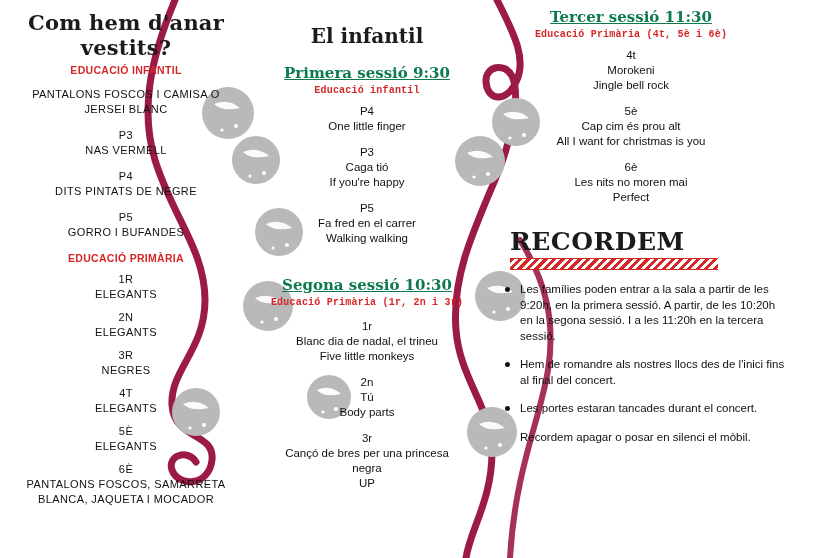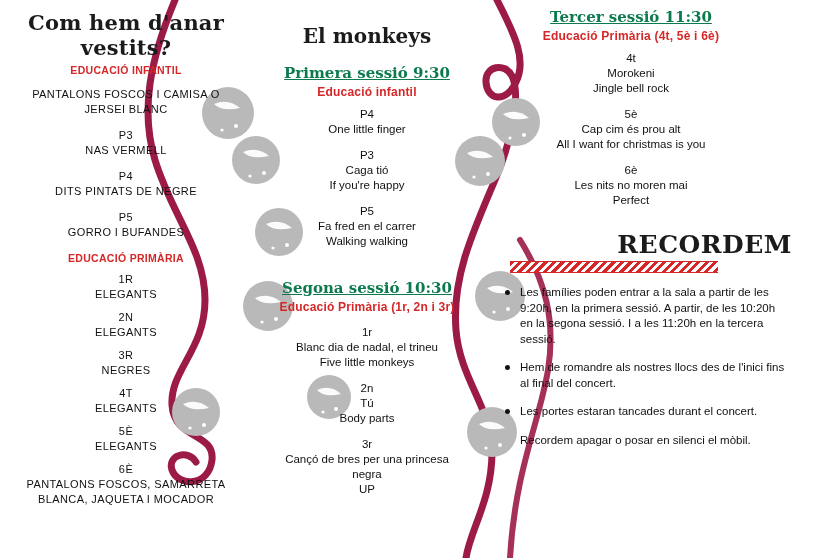--- a/index.html
+++ b/index.html
@@ -65,23 +65,24 @@
     color: #d62728;
     font-weight: bold;
     font-size: 10.5px;
     letter-spacing: 0.3px;
     margin-top: 4px;
     font-family: "Liberation Sans", sans-serif;
   }
   .sub-red-sm {
     color: #d62728;
     font-weight: bold;
-    font-size: 12px;
+    font-size: 10px;
     letter-spacing: 0.2px;
     margin-top: 3px;
+    font-family: Liberation Mono, monospace;
   }
   .body-line {
     font-family: "Liberation Sans", sans-serif;
     color: #111111;
     font-size: 11.5px;
     line-height: 15px;
   }
   .body-line.caps {
     letter-spacing: 0.4px;
     font-size: 11px;
@@ -235,21 +236,21 @@
       <div class="body-line caps">ELEGANTS</div>
     </div>
     <div class="grp-sm">
       <div class="body-line caps">6È</div>
       <div class="body-line caps">PANTALONS FOSCOS, SAMARRETA</div>
       <div class="body-line caps">BLANCA, JAQUETA I MOCADOR</div>
     </div>
   </div>
 
   <div class="col col-mid">
-    <div class="title-mid" style="margin-top:14px">El monkeys</div>
+    <div class="title-mid" style="margin-top:14px">El infantil</div>
 
     <div class="session-green" style="margin-top:16px">Primera sessió 9:30</div>
     <div class="sub-red-sm">Educació infantil</div>
 
     <div class="grp-sm">
       <div class="body-line">P4</div>
       <div class="body-line">One little finger</div>
     </div>
     <div class="grp">
       <div class="body-line">P3</div>
@@ -298,21 +299,21 @@
         <div class="body-line">Cap cim és prou  alt</div>
         <div class="body-line">All I want for christmas is you</div>
       </div>
       <div class="grp">
         <div class="body-line">6è</div>
         <div class="body-line">Les nits no moren mai</div>
         <div class="body-line">Perfect</div>
       </div>
     </div>
 
-    <div style="margin-top:22px; padding-left:14px;text-align:right;">
+    <div style="margin-top:22px; padding-left:14px;">
       <div class="recordem-title">RECORDEM</div>
       <div class="zigzag"></div>
     </div>
 
     <ul class="notes">
       <li>
         <span class="bullet"></span>
         <span>Les famílies poden entrar a la sala a partir de les 9:20h, en la primera sessió.  A partir, de les 10:20h en la segona sessió. I a les 11:20h en la tercera sessió.</span>
       </li>
       <li>

